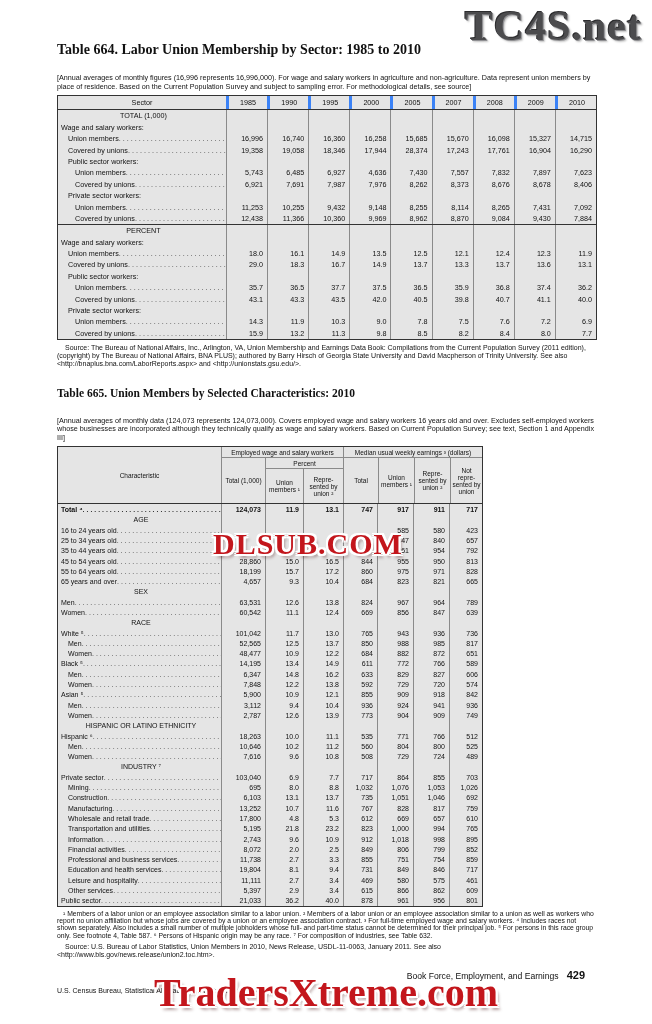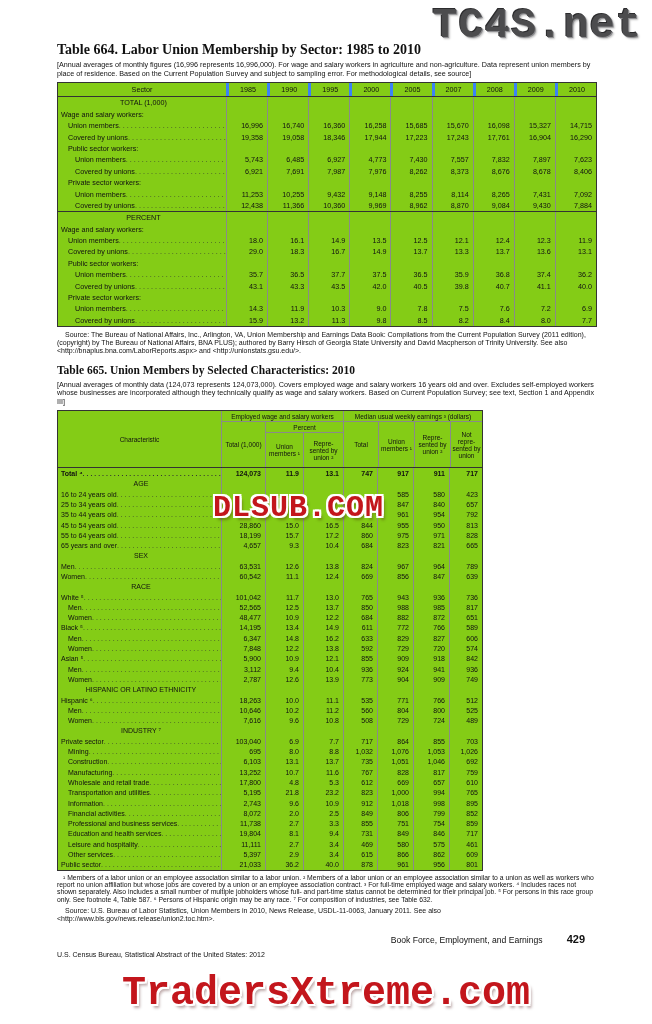--- a/index.html
+++ b/index.html
@@ -2,27 +2,27 @@
 <html><head>
 <meta charset="utf-8">
 <style>
   html,body{margin:0;padding:0;background:#e8e8e8;}
   .page{position:relative;width:652px;height:1024px;background:#ffffff;overflow:hidden;
         font-family:"Liberation Sans",sans-serif;color:#111;}
   .content{position:absolute;left:57px;top:0;width:540px;}
 
   
   .t-title{margin-top:44px;font-family:"Liberation Serif",serif;font-weight:bold;font-size:14px;line-height:12px;}
-  .t-title2{margin-top:8px;font-family:"Liberation Serif",serif;font-weight:bold;font-size:11.5px;line-height:12px;}
-  .note{margin-top:5px;font-size:7.2px;line-height:8.6px;}
+  .t-title2{margin-top:18px;font-family:"Liberation Serif",serif;font-weight:bold;font-size:11.5px;line-height:12px;}
+  .note{margin-top:18px;font-size:7.2px;line-height:8.6px;}
   .src{margin-top:4px;font-size:7px;line-height:8.2px;text-indent:8px;}
   .footnotes{margin-top:3px;font-size:6.8px;line-height:7.2px;text-indent:6px;}
 
   
-  .tbl{margin-top:4px;border:1px solid #333;box-sizing:border-box;position:relative;background:#84cc16;}
+  .tbl{margin-top:4px;border:1px solid #333;box-sizing:border-box;position:relative;background:#e5e5e5;}
   .trow{display:flex;align-items:stretch;}
   .cell{box-sizing:border-box;display:flex;align-items:center;overflow:hidden;}
   .lab{flex:0 0 auto;}
   .lbl{white-space:nowrap;}
   .val{justify-content:flex-end;border-left:1px solid #8a8a8a;padding-right:4px;}
   .dots{flex:1;overflow:hidden;white-space:nowrap;color:#333;}
   .dots::after{content:" . . . . . . . . . . . . . . . . . . . . . . . . . . . . . . . . . . . . . . . . . . . . . . . . . . . . . . . .";}
   .sec{justify-content:center !important;}
   .bold{font-weight:bold;}
   .rule{border-top:1px solid #333;}
@@ -63,25 +63,25 @@
   #t665-body .v1{width:38px;}
   #t665-body .v2{width:40px;}
   #t665-body .v3{width:34px;}
   #t665-body .v4{width:36px;}
   #t665-body .v5{width:36px;}
   #t665-body .v6{width:33px;}
 
   
   .footer-line{margin-top:6px;text-align:right;padding-right:12px;}
   .footer-section{font-size:8.6px;}
-  .footer-page{font-size:11px;font-weight:bold;margin-left:24px;}
+  .footer-page{font-size:11px;font-weight:bold;margin-left:8px;}
   .census{margin-top:4px;font-size:7px;}
 
   
-  .wm{position:absolute;font-weight:bold;white-space:nowrap;z-index:6;font-family:Liberation Mono, monospace;}
+  .wm{position:absolute;font-weight:bold;white-space:nowrap;z-index:6;font-family:Liberation Serif, serif;}
   .wm-top{top:2px;right:10px;font-size:42px;letter-spacing:1px;color:#4c4c4e;
           text-shadow:1px 1px 0 #8f8f92,-1px -1px 0 #2c2c2e,2px 2px 2px rgba(0,0,0,0.25);}
   .wm-red{color:#c3161c;
           text-shadow:-2px -2px 0 #fff,2px -2px 0 #fff,-2px 2px 0 #fff,2px 2px 0 #fff,
                       -2px 0 0 #fff,2px 0 0 #fff,0 -2px 0 #fff,0 2px 0 #fff,
                       3px 4px 3px rgba(60,0,0,0.35);}
   .wm-mid{left:155px;top:80px;font-size:30px;letter-spacing:1px;}
   .wm-bottom{left:50%;bottom:8px;transform:translateX(-50%);font-size:40px;}
 </style>
 </head>
@@ -155,21 +155,21 @@
           </div>
           <div class="trow">
             <div class="cell lab ind1">
               <span class="lbl">Covered by unions</span>
               <span class="dots"></span>
             </div>
             <div class="cell val v0">19,358</div>
             <div class="cell val v1">19,058</div>
             <div class="cell val v2">18,346</div>
             <div class="cell val v3">17,944</div>
-            <div class="cell val v4">17,223</div>
+            <div class="cell val v4">28,374</div>
             <div class="cell val v5">17,243</div>
             <div class="cell val v6">17,761</div>
             <div class="cell val v7">16,904</div>
             <div class="cell val v8">16,290</div>
           </div>
           <div class="trow">
             <div class="cell lab ind1">
               <span class="lbl">Public sector workers:</span>
             </div>
             <div class="cell val v0"></div>
@@ -183,21 +183,21 @@
             <div class="cell val v8"></div>
           </div>
           <div class="trow">
             <div class="cell lab ind2">
               <span class="lbl">Union members</span>
               <span class="dots"></span>
             </div>
             <div class="cell val v0">5,743</div>
             <div class="cell val v1">6,485</div>
             <div class="cell val v2">6,927</div>
-            <div class="cell val v3">4,773</div>
+            <div class="cell val v3">4,636</div>
             <div class="cell val v4">7,430</div>
             <div class="cell val v5">7,557</div>
             <div class="cell val v6">7,832</div>
             <div class="cell val v7">7,897</div>
             <div class="cell val v8">7,623</div>
           </div>
           <div class="trow">
             <div class="cell lab ind2">
               <span class="lbl">Covered by unions</span>
               <span class="dots"></span>

